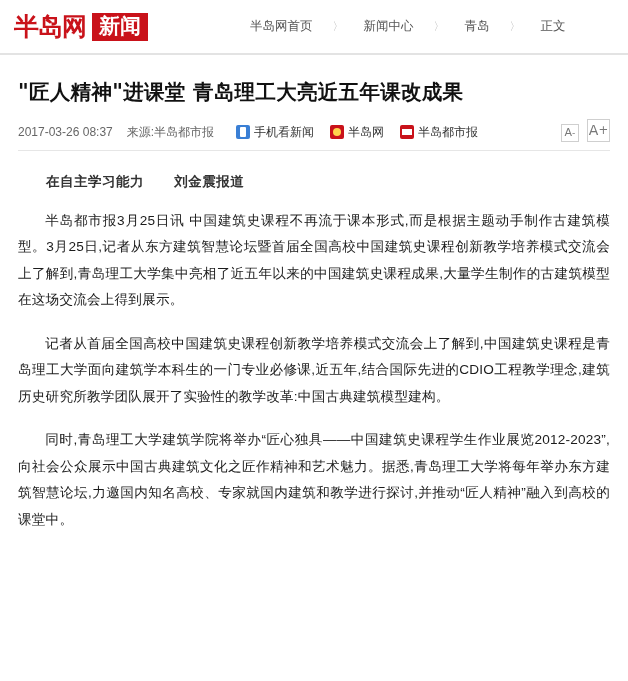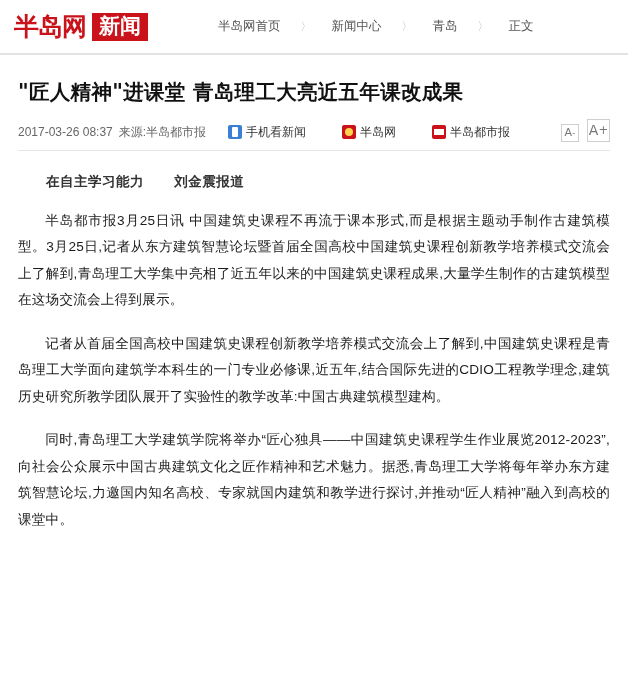--- a/index.html
+++ b/index.html
@@ -41,21 +41,21 @@
     background: #c9121a;
     color: #ffffff;
     font-size: 21px;
     font-weight: bold;
     padding: 3px 7px 4px 7px;
     line-height: 1;
     font-family: "DejaVu Sans", sans-serif;
     text-align: right;
   }
   .breadcrumb {
-    margin-left: 68px;
+    margin-left: 100px;
     display: flex;
     align-items: center;
     font-size: 12.5px;
     color: #555;
   }
   .breadcrumb a {
     color: #555;
     text-decoration: none;
     padding: 0 2px;
   }
@@ -84,27 +84,26 @@
     margin-top: 18px;
     padding-bottom: 9px;
     border-bottom: 1px solid #e6e6e6;
     display: flex;
     align-items: center;
     font-size: 12px;
     color: #666;
     position: relative;
   }
   .meta-date { font-family: Liberation Sans, sans-serif; }
-  .meta-source { margin-left: 6px; }
+  .meta-source { margin-left: 14px; }
 
   .share-group {
     display: flex;
     align-items: flex-start;
     margin-left: 22px;
-    gap: 20px;
   }
   .share-item {
     display: flex;
     align-items: center;
     margin-right: 16px;
     color: #333;
     font-size: 12px;
     text-decoration: none;
     cursor: pointer;
   }

